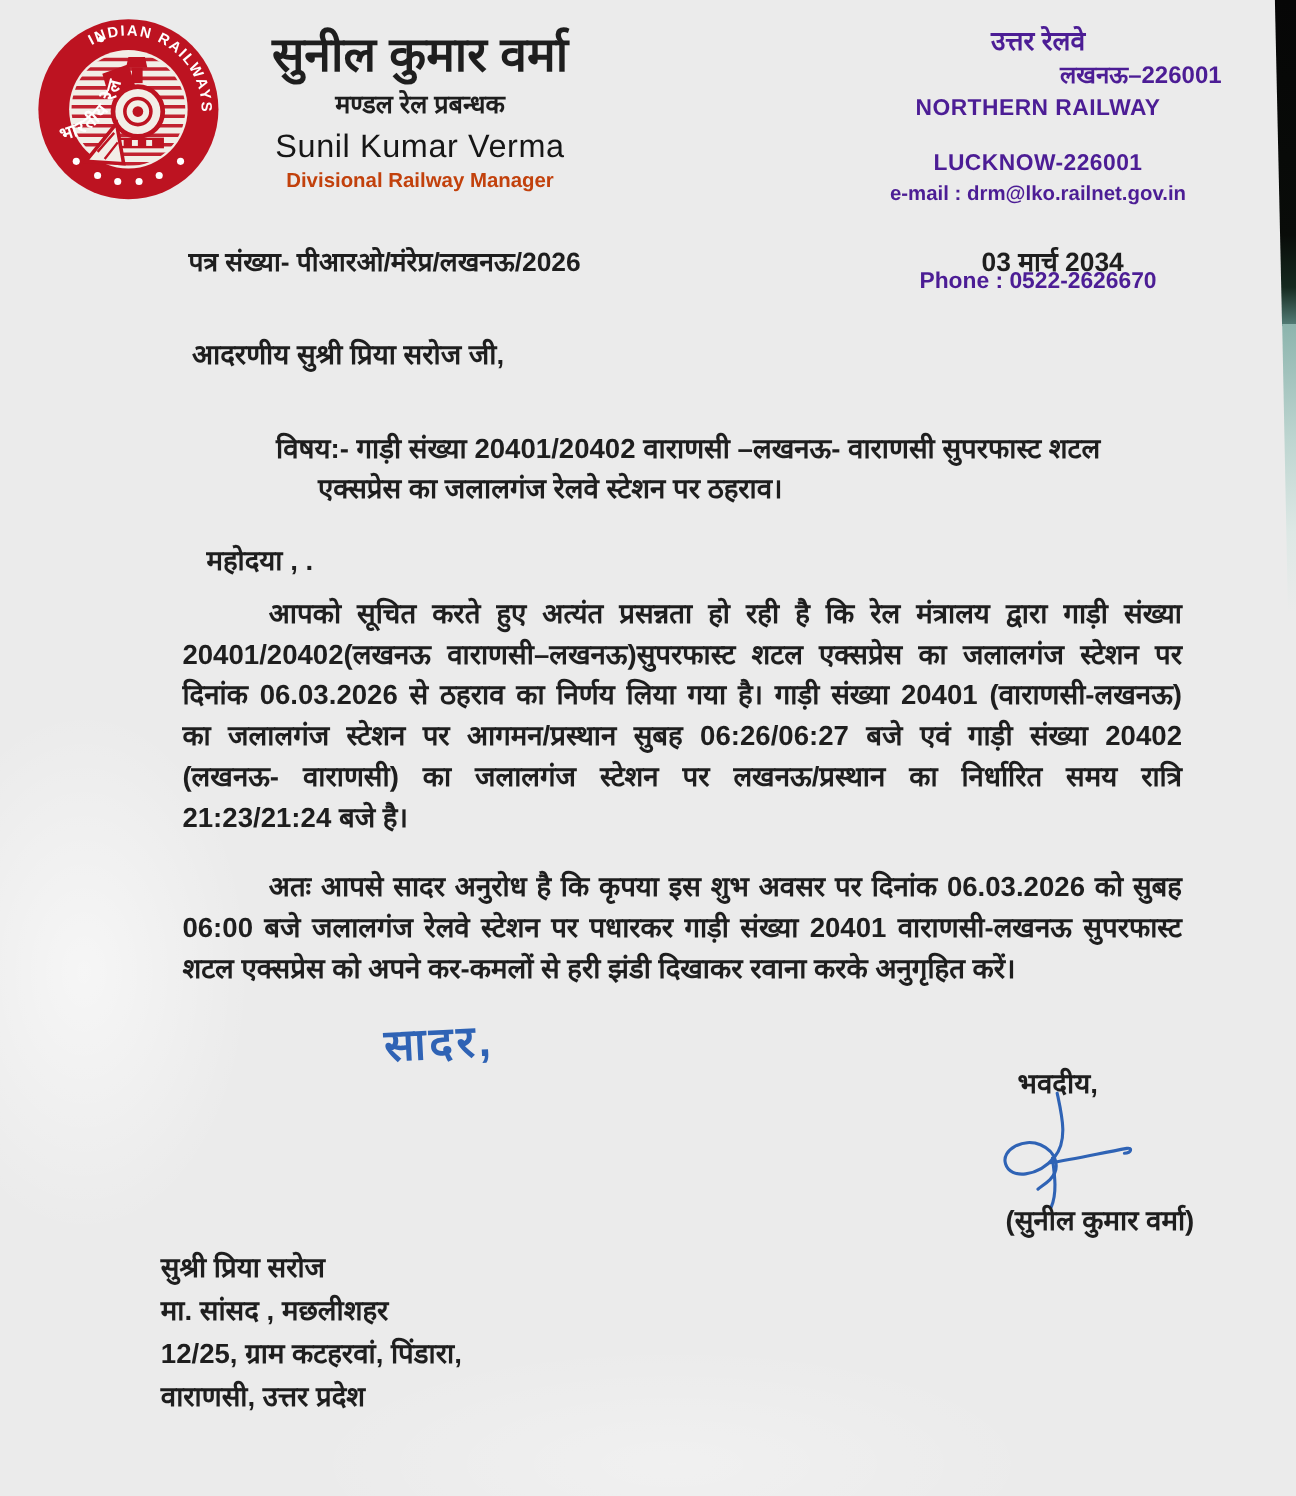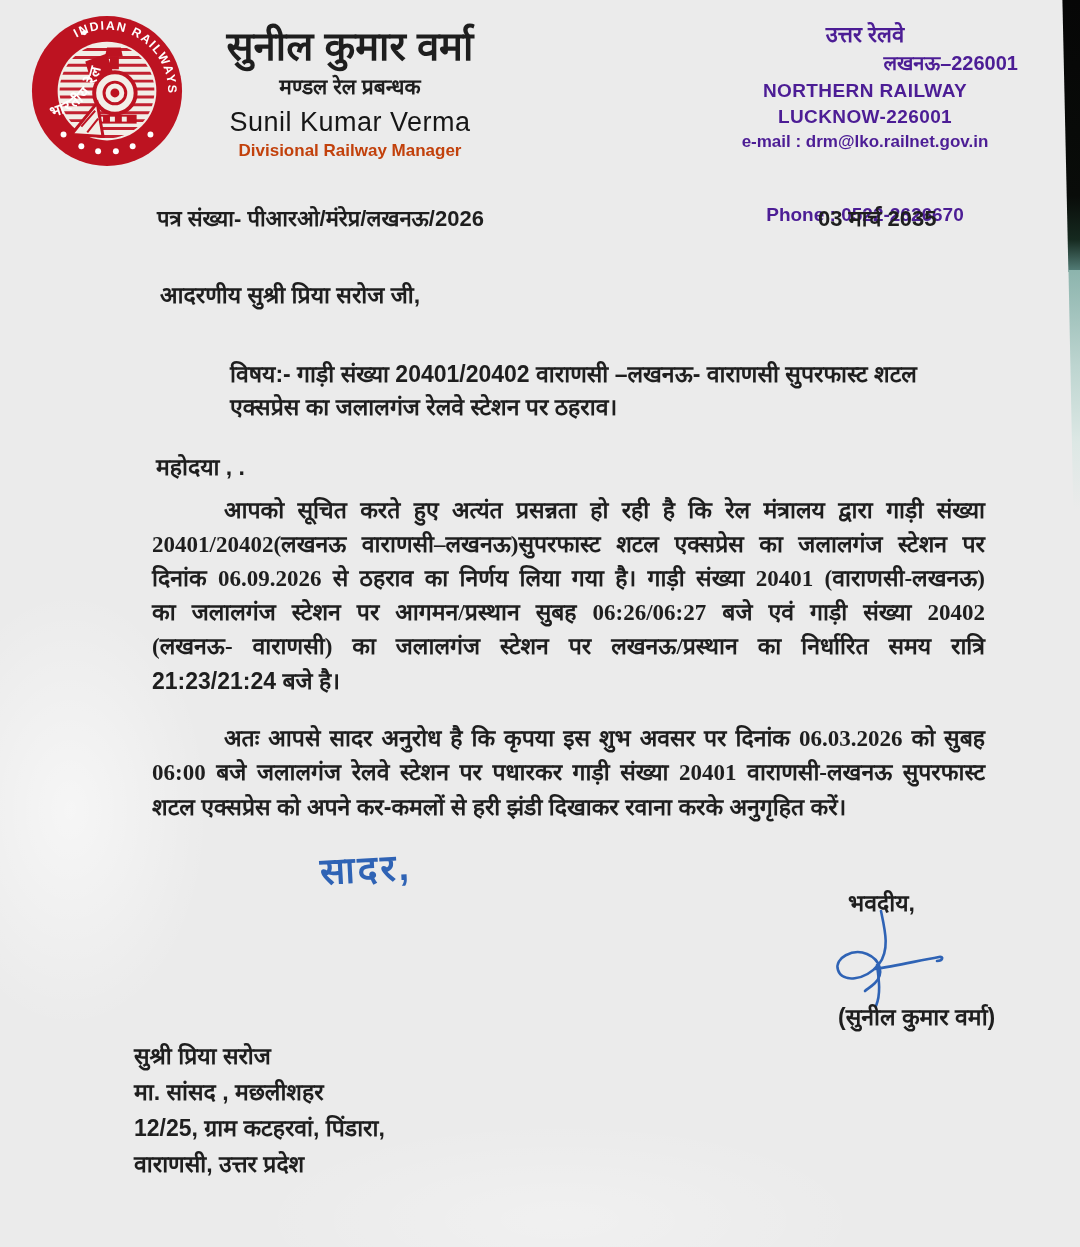--- a/index.html
+++ b/index.html
@@ -37,36 +37,36 @@
   .officer{position:absolute;left:170px;top:24px;width:360px;text-align:center;}
   .officer-name-hi{font-size:40px;font-weight:bold;line-height:1.12;}
   .officer-desig-hi{font-size:21px;font-weight:bold;margin-top:3px;}
   .officer-name-en{font-size:27px;font-weight:normal;margin-top:7px;letter-spacing:.5px;color:#161616;}
   .officer-desig-en{font-size:17px;margin-top:3px;font-weight:600;color:#c2410c;}
 
   .office{position:absolute;left:712px;top:20px;width:306px;text-align:center;line-height:1.38;color:#4c1d95;}
   .office-zone-hi{font-size:22px;font-weight:600;}
   .office-city-hi{font-size:20px;font-weight:600;text-align:right;}
   .office-zone-en{font-size:19px;font-weight:bold;letter-spacing:.4px;}
-  .office-city-en{font-size:19px;font-weight:bold;letter-spacing:.4px;}
+  .office-city-en{font-size:19px;font-weight:bold;letter-spacing:.4px;margin-top:20px;}
   .office-email{font-size:17px;font-weight:600;}
   .office-phone{font-size:19px;font-weight:600;margin-top:48px;}
 
   .hindi{font-weight:600;}
   .ref-no{position:absolute;left:157px;top:202px;font-size:22px;}
   .date-line{position:absolute;left:818px;top:202px;font-size:22px;}
   .salutation{position:absolute;left:160px;top:278px;font-size:23px;}
   .subject{position:absolute;left:230px;top:358px;width:740px;font-size:23px;line-height:33px;}
-  .subject-line2{}
-  .greeting{position:absolute;left:156px;top:450px;font-size:23px;}
+  .subject-line2{margin-left:35px;}
+  .greeting{position:absolute;left:172px;top:450px;font-size:23px;}
 
   .para{position:absolute;left:152px;width:833px;font-size:23px;line-height:34px;}
   .para1{top:494px;}
   .para2{top:722px;}
-  .jline{text-align:justify;text-align-last:justify;font-family:Liberation Serif, serif;}
+  .jline{text-align:justify;text-align-last:justify;}
   .indent{text-indent:72px;}
 
   .handwritten{
     position:absolute;left:320px;top:842px;font-size:37px;color:#2f63b5;
     transform:rotate(-3deg);font-weight:600;letter-spacing:3px;
   }
   .valediction{position:absolute;left:848px;top:886px;font-size:23px;}
   .signature{position:absolute;left:815px;top:908px;width:140px;height:100px;}
   .signer{position:absolute;left:795px;top:1000px;font-size:23px;margin-left:43px;}
 
@@ -145,35 +145,35 @@
   <div class="office">
     <div class="office-zone-hi">उत्तर रेलवे</div>
     <div class="office-city-hi">लखनऊ–226001</div>
     <div class="office-zone-en">NORTHERN RAILWAY</div>
     <div class="office-city-en">LUCKNOW-226001</div>
     <div class="office-email">e-mail : drm@lko.railnet.gov.in</div>
     <div class="office-phone">Phone : 0522-2626670</div>
   </div>
 
   <div class="ref-no hindi">पत्र संख्या- पीआरओ/मंरेप्र/लखनऊ/2026</div>
-  <div class="date-line hindi">03 मार्च 2035</div>
+  <div class="date-line hindi">03 मार्च 2034</div>
 
   <div class="salutation hindi">आदरणीय सुश्री प्रिया सरोज जी,</div>
 
   <div class="subject hindi">
     <div>विषय:- गाड़ी संख्या 20401/20402 वाराणसी –लखनऊ- वाराणसी सुपरफास्ट शटल</div>
     <div class="subject-line2">एक्सप्रेस का जलालगंज रेलवे स्टेशन पर ठहराव।</div>
   </div>
 
   <div class="greeting hindi">महोदया , .</div>
 
   <div class="para para1 hindi">
     <div class="jline indent">आपको सूचित करते हुए अत्यंत प्रसन्नता हो रही है कि रेल मंत्रालय द्वारा गाड़ी संख्या</div>
     <div class="jline">20401/20402(लखनऊ वाराणसी–लखनऊ)सुपरफास्ट शटल एक्सप्रेस का जलालगंज स्टेशन पर</div>
-    <div class="jline">दिनांक 06.09.2026 से ठहराव  का निर्णय लिया गया है। गाड़ी संख्या 20401 (वाराणसी-लखनऊ)</div>
+    <div class="jline">दिनांक 06.03.2026 से ठहराव  का निर्णय लिया गया है। गाड़ी संख्या 20401 (वाराणसी-लखनऊ)</div>
     <div class="jline">का जलालगंज स्टेशन पर आगमन/प्रस्थान सुबह 06:26/06:27 बजे एवं गाड़ी संख्या 20402</div>
     <div class="jline">(लखनऊ- वाराणसी) का जलालगंज स्टेशन पर लखनऊ/प्रस्थान का निर्धारित समय रात्रि</div>
     <div>21:23/21:24 बजे है।</div>
   </div>
 
   <div class="para para2 hindi">
     <div class="jline indent">अतः आपसे सादर अनुरोध है कि कृपया इस शुभ अवसर पर दिनांक 06.03.2026 को सुबह</div>
     <div class="jline">06:00 बजे जलालगंज रेलवे स्टेशन पर पधारकर  गाड़ी संख्या 20401 वाराणसी-लखनऊ सुपरफास्ट</div>
     <div>शटल एक्सप्रेस को अपने कर-कमलों से हरी झंडी दिखाकर रवाना करके अनुगृहित करें।</div>
   </div>

